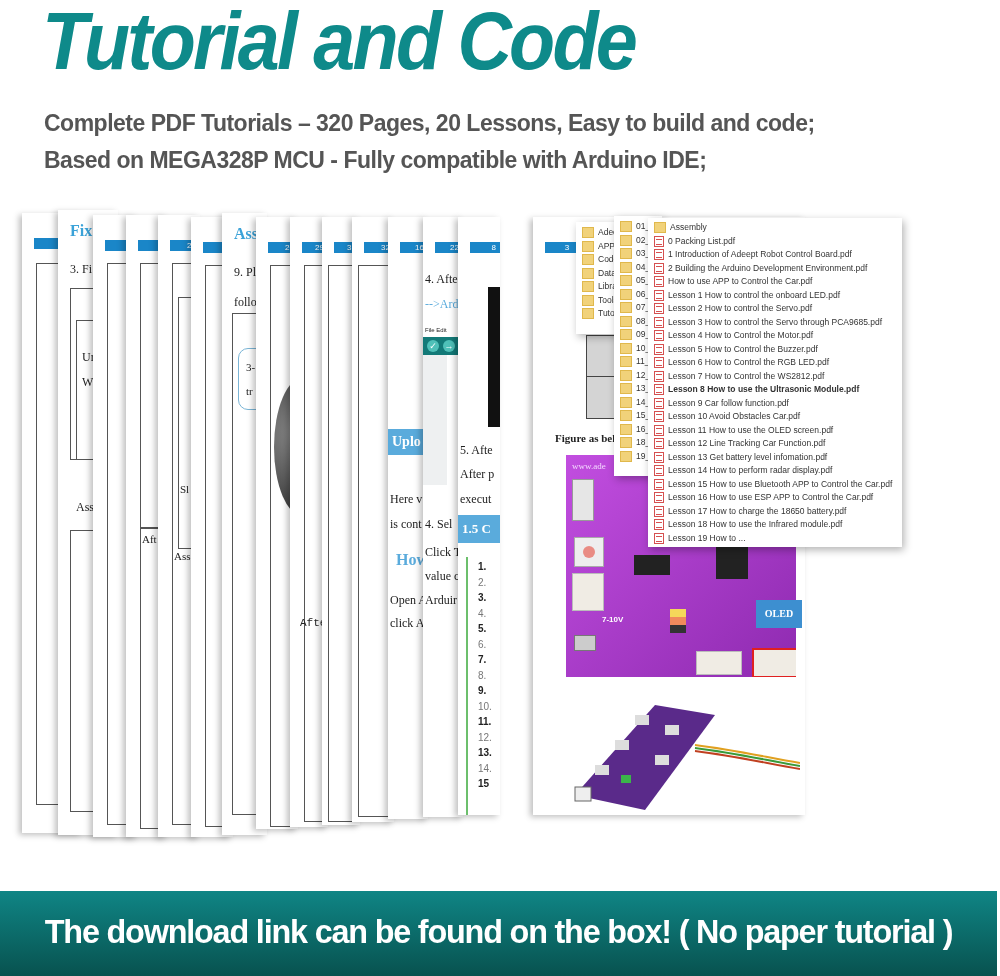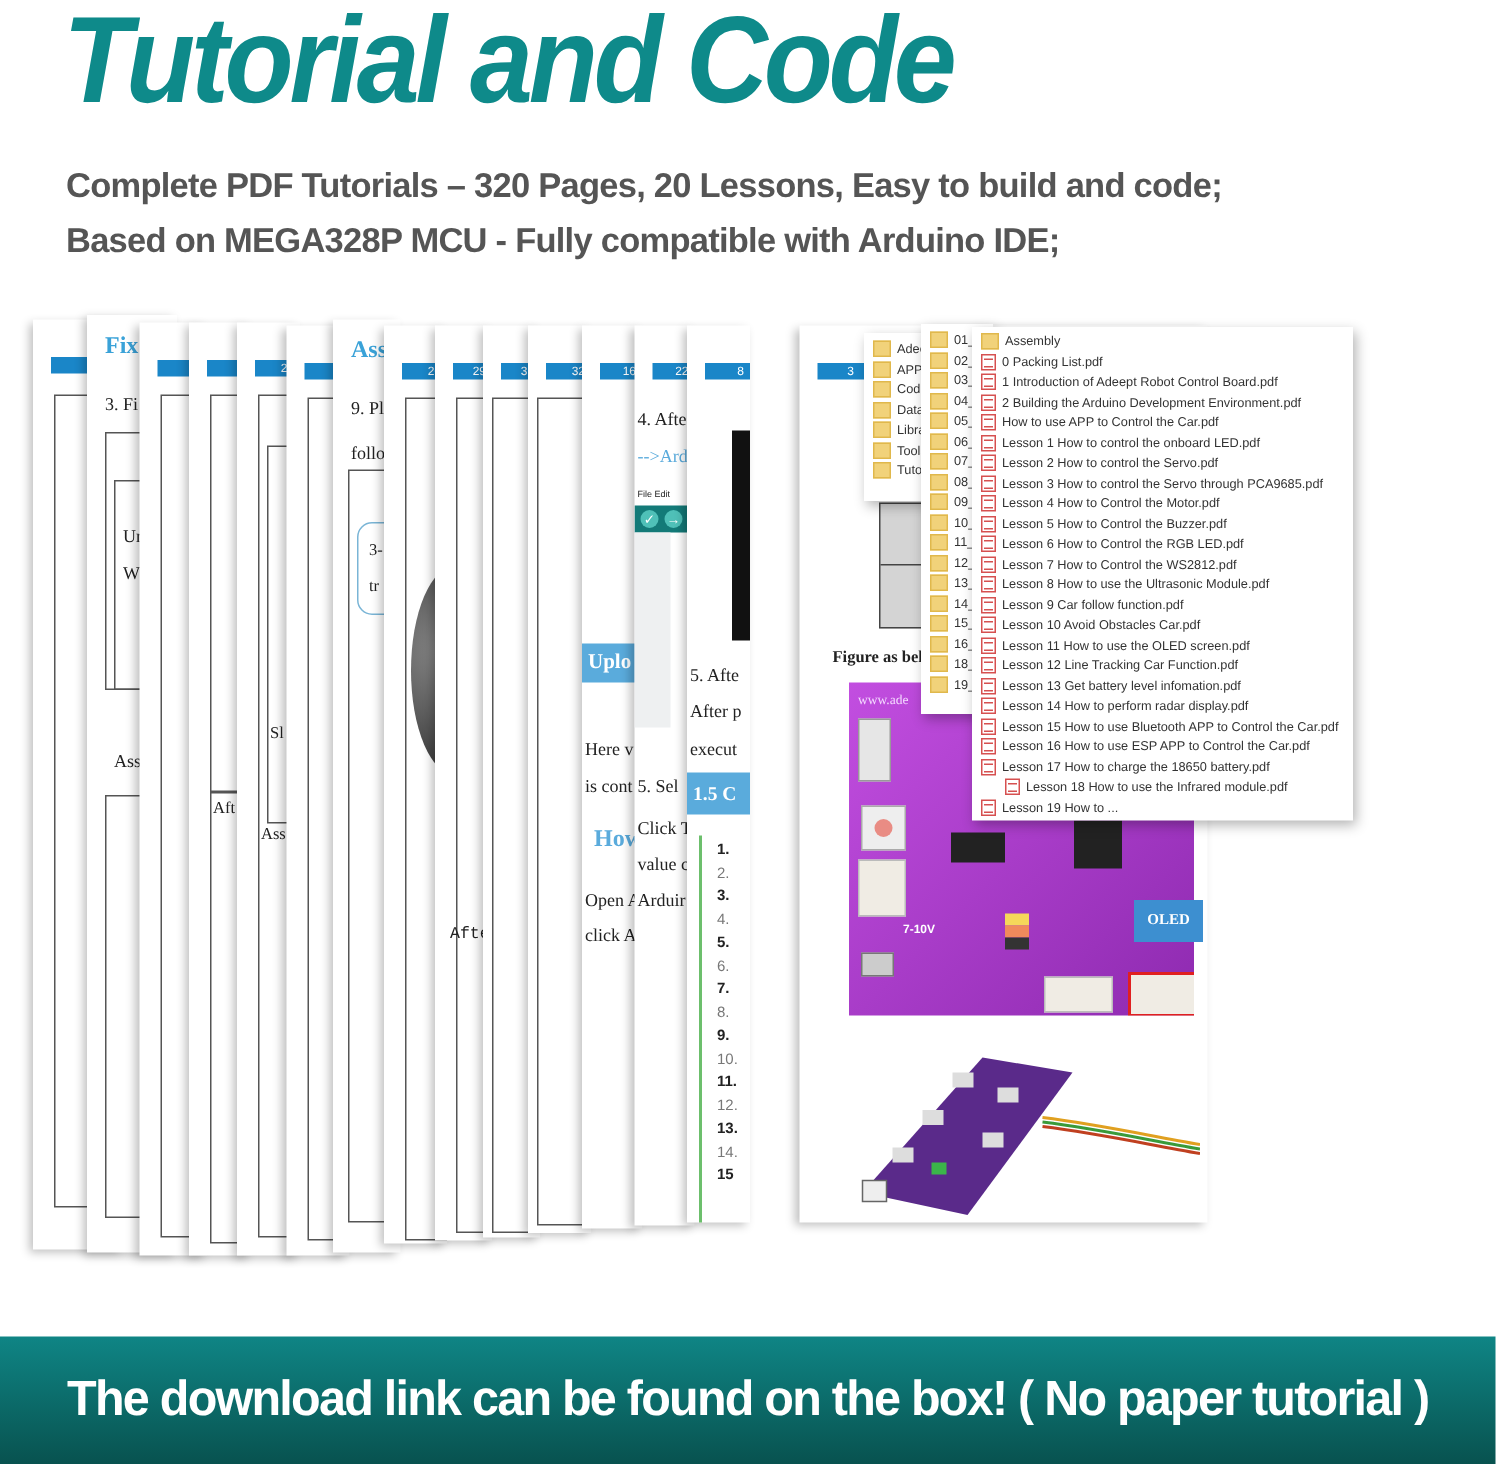--- a/index.html
+++ b/index.html
@@ -120,21 +120,21 @@
   <div class="page" style="left:423px;top:12px;width:40px;height:600px;">
     <div class="bar">22</div>
     <div class="tx" style="top:55px;left:2px;">4. Afte</div>
     <div class="tx" style="top:80px;left:2px;color:#5aabdc;">--&gt;Ard</div>
     <div class="tx" style="top:110px;left:2px;font-size:6px;font-family:'Liberation Sans',sans-serif;">File  Edit</div>
     <div style="position:absolute;left:0;top:120px;width:40px;height:18px;background:#137a78;">
       <span style="position:absolute;left:4px;top:3px;width:12px;height:12px;border-radius:50%;background:#4fc0b8;color:#fff;font-size:9px;text-align:center;line-height:12px;">✓</span>
       <span style="position:absolute;left:20px;top:3px;width:12px;height:12px;border-radius:50%;background:#4fc0b8;color:#fff;font-size:9px;text-align:center;line-height:12px;">→</span>
     </div>
     <div style="position:absolute;left:0;top:138px;width:24px;height:130px;background:#eef0f1;"></div>
-    <div class="tx" style="top:300px;left:2px;">5.  Sel</div>
+    <div class="tx" style="top:300px;left:2px;">4.  Sel</div>
     <div class="tx" style="top:328px;left:2px;">Click T</div>
     <div class="tx" style="top:352px;left:2px;">value c</div>
     <div class="tx" style="top:376px;left:2px;">Arduir</div>
   </div>
 
   <div class="page" style="left:458px;top:12px;width:42px;height:598px;">
     <div class="bar">8</div>
     <div style="position:absolute;left:30px;top:70px;width:12px;height:140px;background:#111;"></div>
     <div class="tx" style="top:226px;left:2px;">5.  Afte</div>
     <div class="tx" style="top:250px;left:2px;">After  p</div>
@@ -240,29 +240,29 @@
     <div class="row" style="height: 13.5px;"><span class="pdf"></span><span>1 Introduction of Adeept Robot Control Board.pdf</span></div>
     <div class="row" style="height: 13.5px;"><span class="pdf"></span><span>2 Building the Arduino Development Environment.pdf</span></div>
     <div class="row" style="height: 13.5px;"><span class="pdf"></span><span>How to use APP to Control the Car.pdf</span></div>
     <div class="row" style="height: 13.5px;"><span class="pdf"></span><span>Lesson 1 How to control the onboard LED.pdf</span></div>
     <div class="row" style="height: 13.5px;"><span class="pdf"></span><span>Lesson 2 How to control the Servo.pdf</span></div>
     <div class="row" style="height: 13.5px;"><span class="pdf"></span><span>Lesson 3 How to control the Servo through PCA9685.pdf</span></div>
     <div class="row" style="height: 13.5px;"><span class="pdf"></span><span>Lesson 4 How to Control the Motor.pdf</span></div>
     <div class="row" style="height: 13.5px;"><span class="pdf"></span><span>Lesson 5 How to Control the Buzzer.pdf</span></div>
     <div class="row" style="height: 13.5px;"><span class="pdf"></span><span>Lesson 6 How to Control the RGB LED.pdf</span></div>
     <div class="row" style="height: 13.5px;"><span class="pdf"></span><span>Lesson 7 How to Control the WS2812.pdf</span></div>
-    <div class="row" style="height: 13.5px;"><span class="pdf"></span><span>Lesson 8 How to use the Ultrasonic Module.pdf</span></div>
+    <div class="row" style="height: 13.5px; font-weight: bold;"><span class="pdf"></span><span>Lesson 8 How to use the Ultrasonic Module.pdf</span></div>
     <div class="row" style="height: 13.5px;"><span class="pdf"></span><span>Lesson 9 Car follow function.pdf</span></div>
     <div class="row" style="height: 13.5px;"><span class="pdf"></span><span>Lesson 10 Avoid Obstacles Car.pdf</span></div>
     <div class="row" style="height: 13.5px;"><span class="pdf"></span><span>Lesson 11 How to use the OLED screen.pdf</span></div>
     <div class="row" style="height: 13.5px;"><span class="pdf"></span><span>Lesson 12 Line Tracking Car Function.pdf</span></div>
     <div class="row" style="height: 13.5px;"><span class="pdf"></span><span>Lesson 13 Get battery level infomation.pdf</span></div>
     <div class="row" style="height: 13.5px;"><span class="pdf"></span><span>Lesson 14 How to perform radar display.pdf</span></div>
     <div class="row" style="height: 13.5px;"><span class="pdf"></span><span>Lesson 15 How to use  Bluetooth APP to Control the Car.pdf</span></div>
     <div class="row" style="height: 13.5px;"><span class="pdf"></span><span>Lesson 16 How to use ESP APP to Control the Car.pdf</span></div>
     <div class="row" style="height: 13.5px;"><span class="pdf"></span><span>Lesson 17 How to charge the 18650 battery.pdf</span></div>
-    <div class="row" style="height: 13.5px; margin-left: 16px;"><span class="pdf"></span><span>Lesson 18 How to use the Infrared module.pdf</span></div>
+    <div class="row" style="height: 13.5px;"><span class="pdf"></span><span>Lesson 18 How to use the Infrared module.pdf</span></div>
     <div class="row" style="height: 13.5px;"><span class="pdf"></span><span>Lesson 19 How to ...</span></div>
   </div>
 
 <div class="banner">
   <span>The download link can be found on the box! ( No paper tutorial )</span>
 </div>
 
 </body></html>

